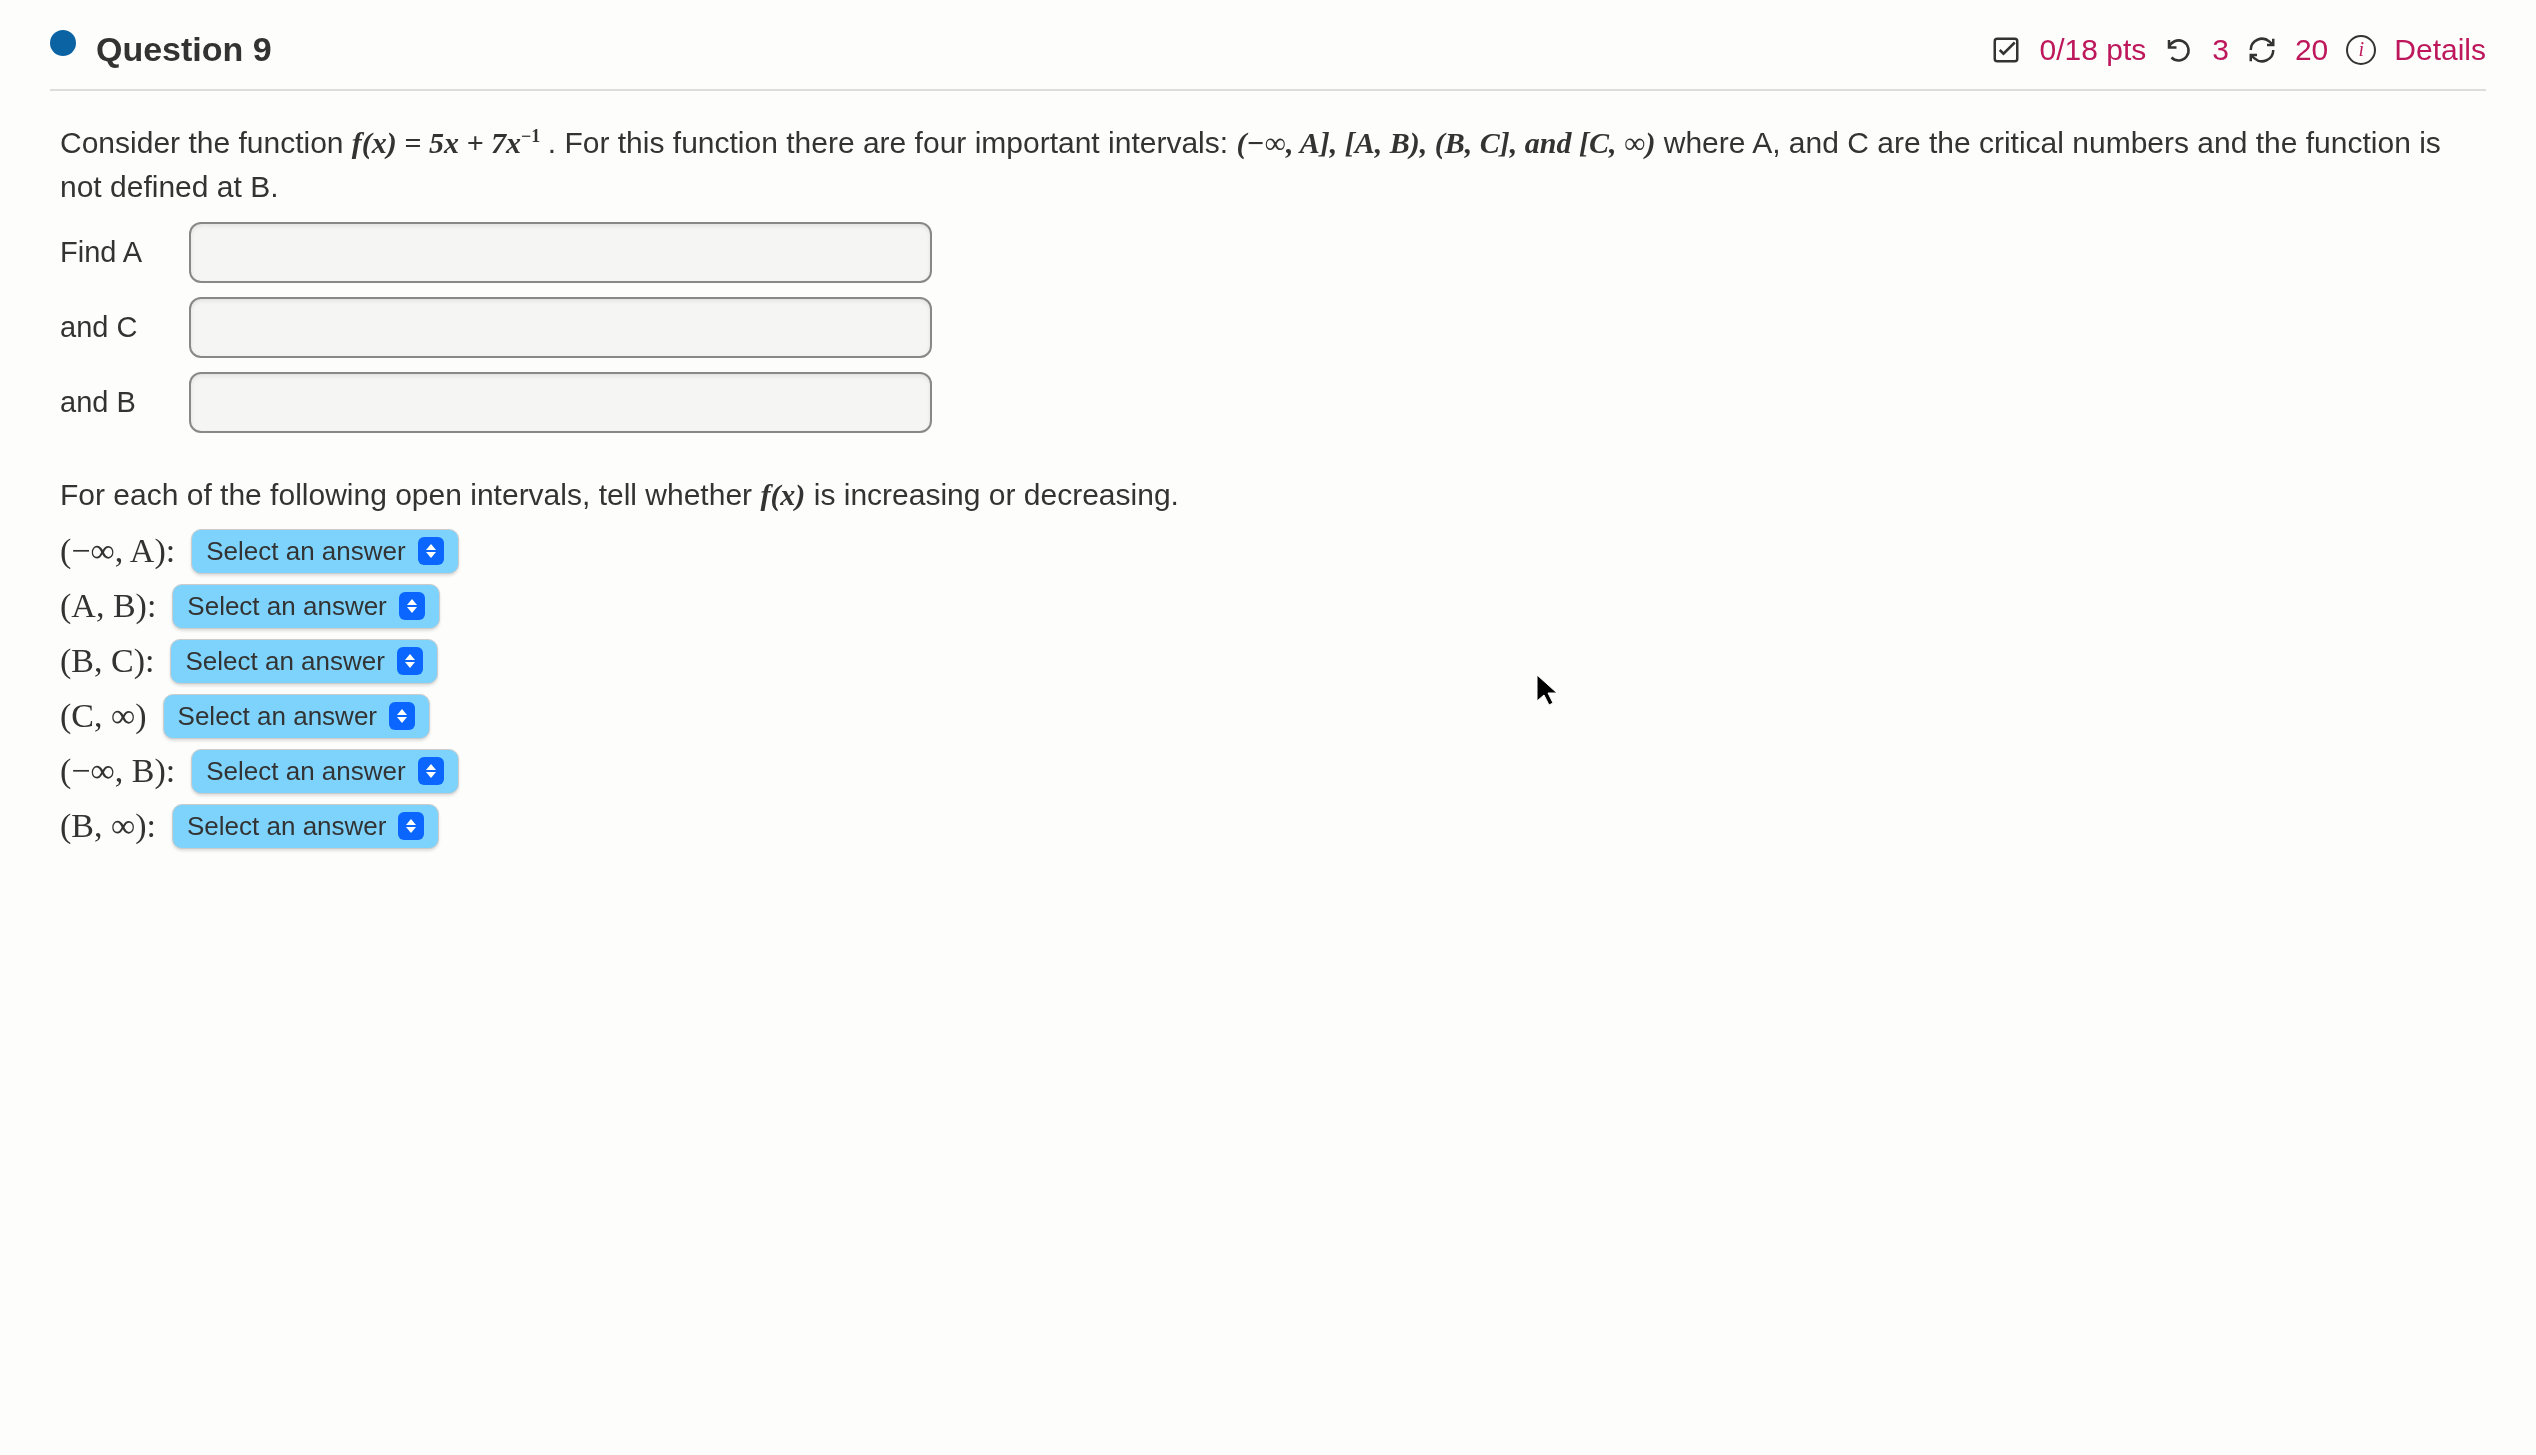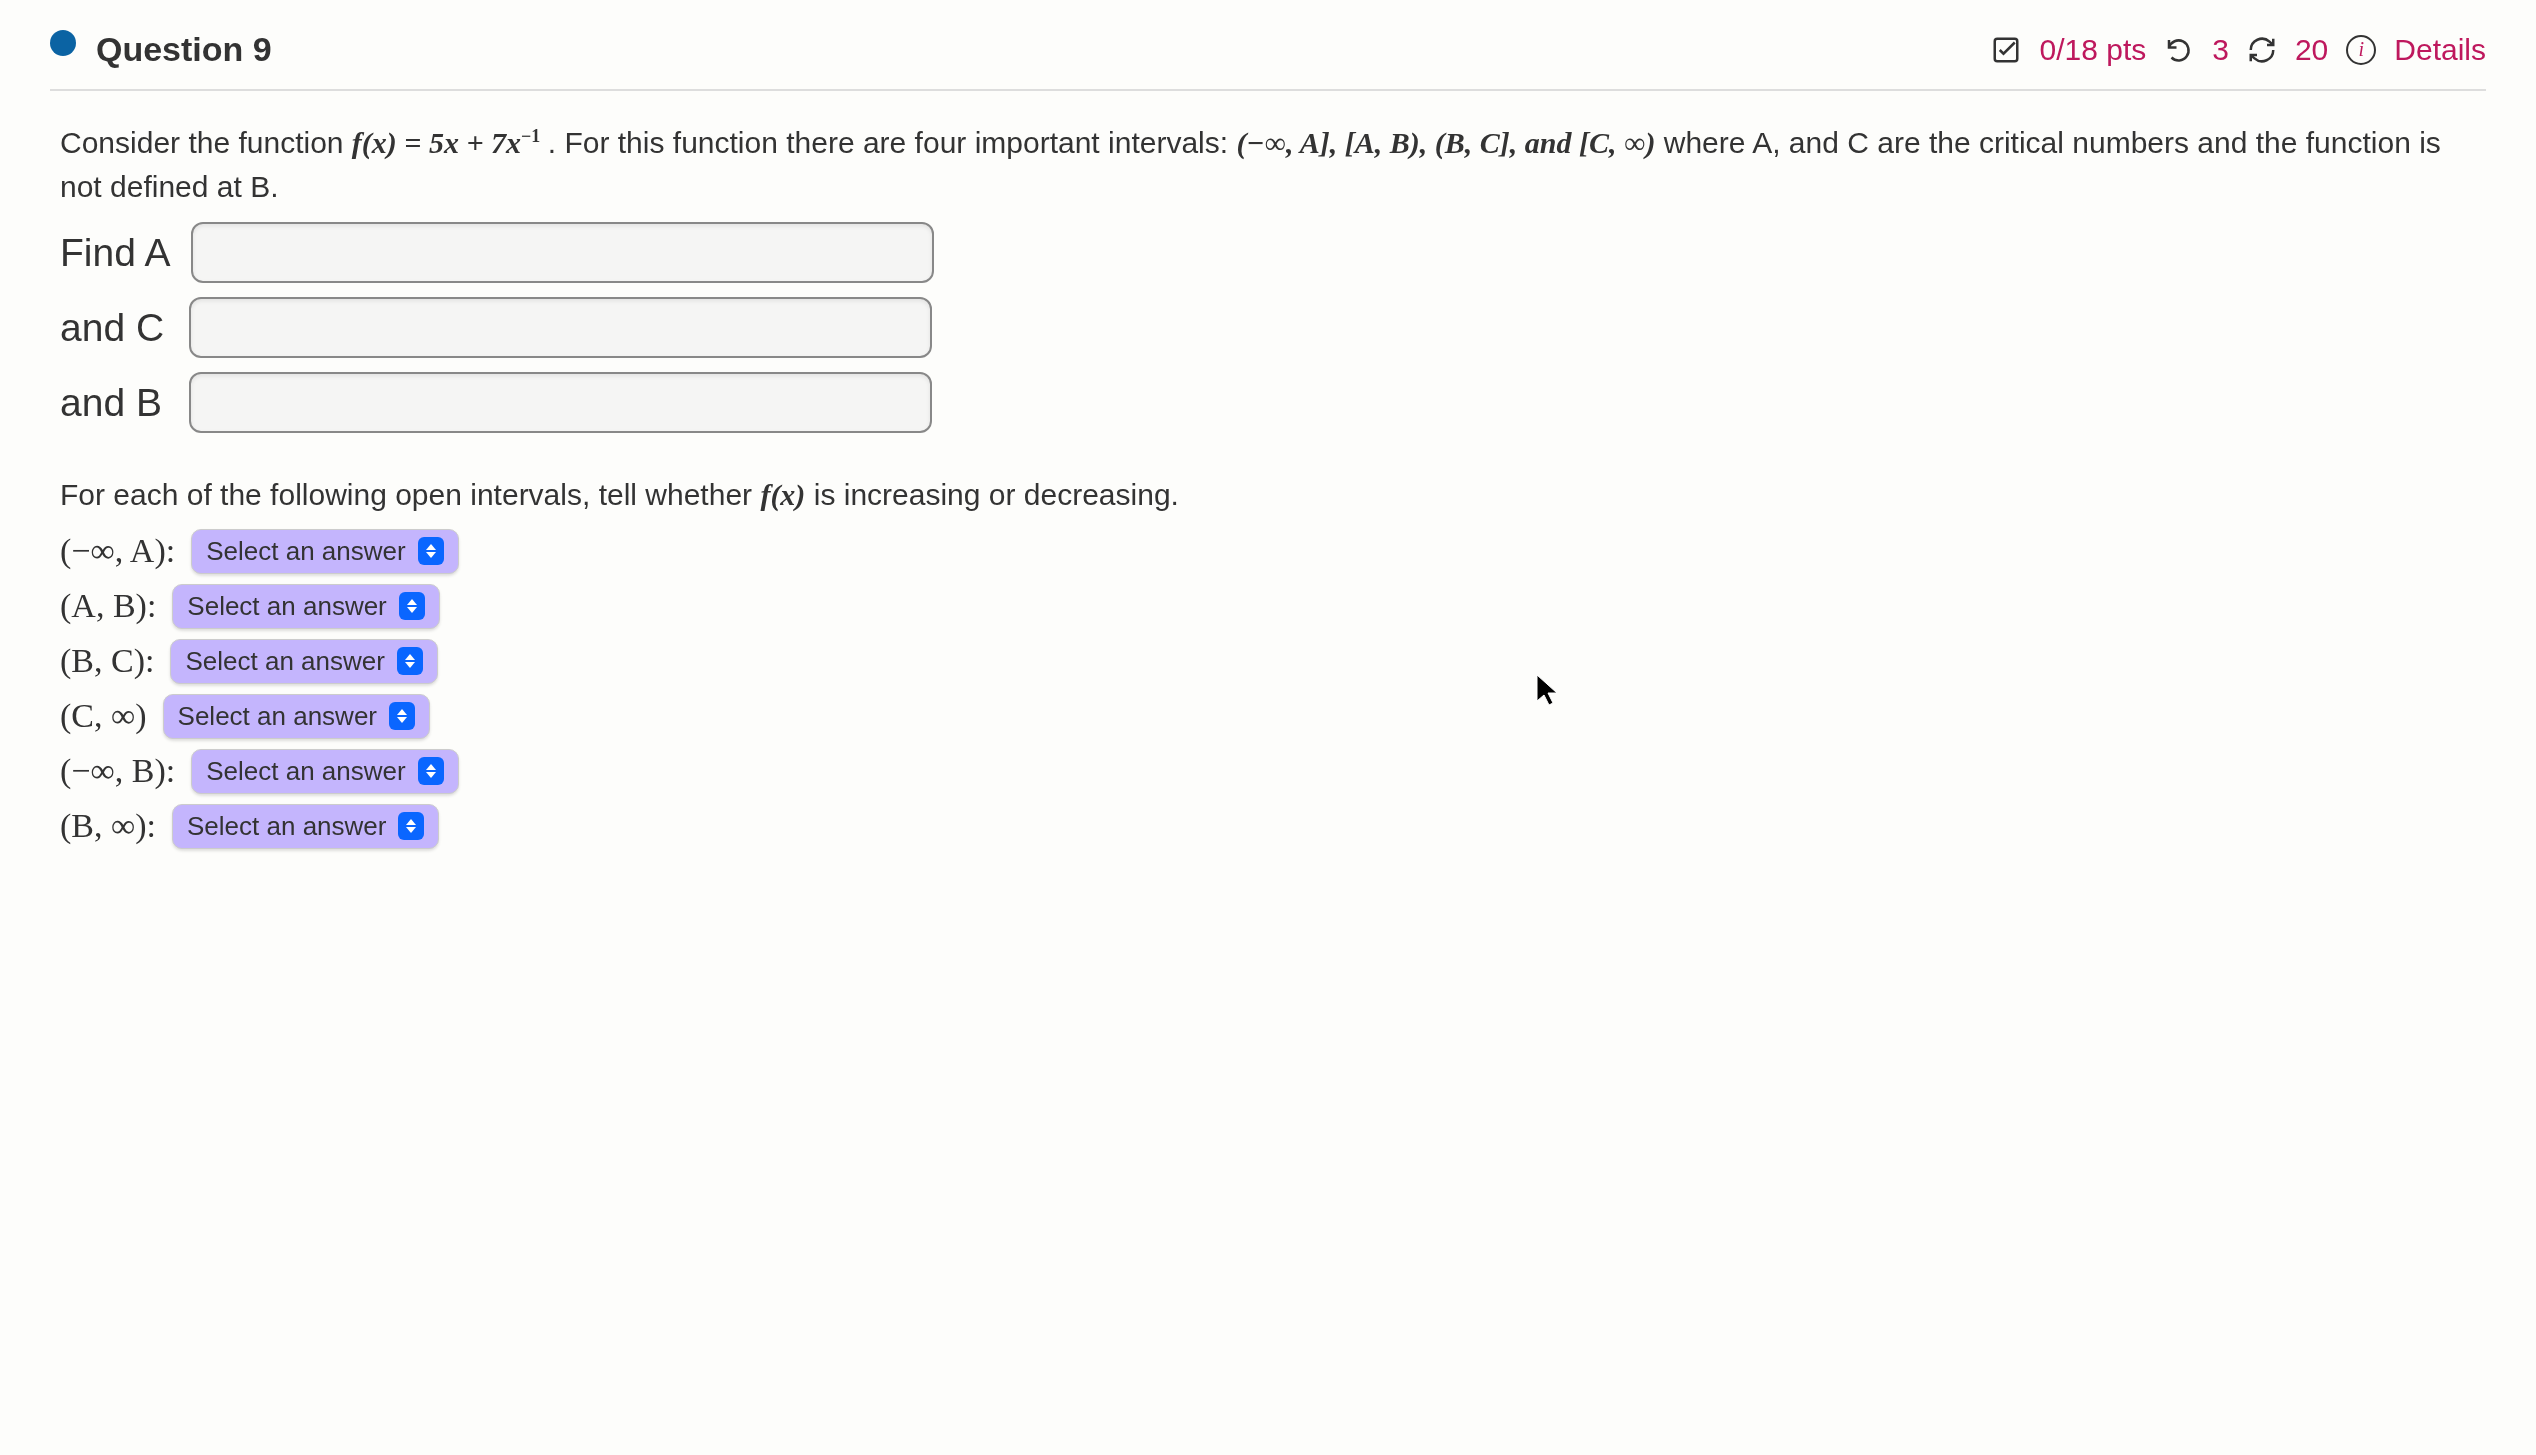--- a/index.html
+++ b/index.html
@@ -50,21 +50,21 @@
   .content { padding: 0 10px; }
   .paragraph { margin: 12px 0; line-height: 1.45; font-size: 30px; }
   .math { font-family: "Times New Roman", Georgia, serif; font-style: italic; font-weight: bold; }
   .math .sup { font-size: 0.6em; vertical-align: super; font-style: normal;}
   .find-row {
     display: flex;
     align-items: center;
     gap: 20px;
     margin: 14px 0;
   }
-  .find-label { font-size: 39px; min-width: 109px; }
+  .find-label { font-size: 29px; min-width: 109px; }
   .text-input {
     width: 743px;
     height: 61px;
     border: 2px solid #888;
     border-radius: 12px;
     background: #f5f5f4;
     box-shadow: inset 0 2px 4px rgba(0,0,0,0.08);
     font-size: 26px;
     padding: 6px 14px;
   }
@@ -75,21 +75,21 @@
     margin: 10px 0;
   }
   .interval-label {
     font-family: "Times New Roman", Georgia, serif;
     font-size: 34px;
   }
   .select-box {
     display: inline-flex;
     align-items: center;
     gap: 12px;
-    background: #c4b5fd;
+    background: #7dd3fc;
     border: 1px solid #ccc;
     border-radius: 10px;
     padding: 6px 14px;
     box-shadow: 0 2px 3px rgba(0,0,0,0.12);
     font-size: 26px;
     cursor: pointer;
   }
   .stepper {
     width: 26px;
     height: 28px;

